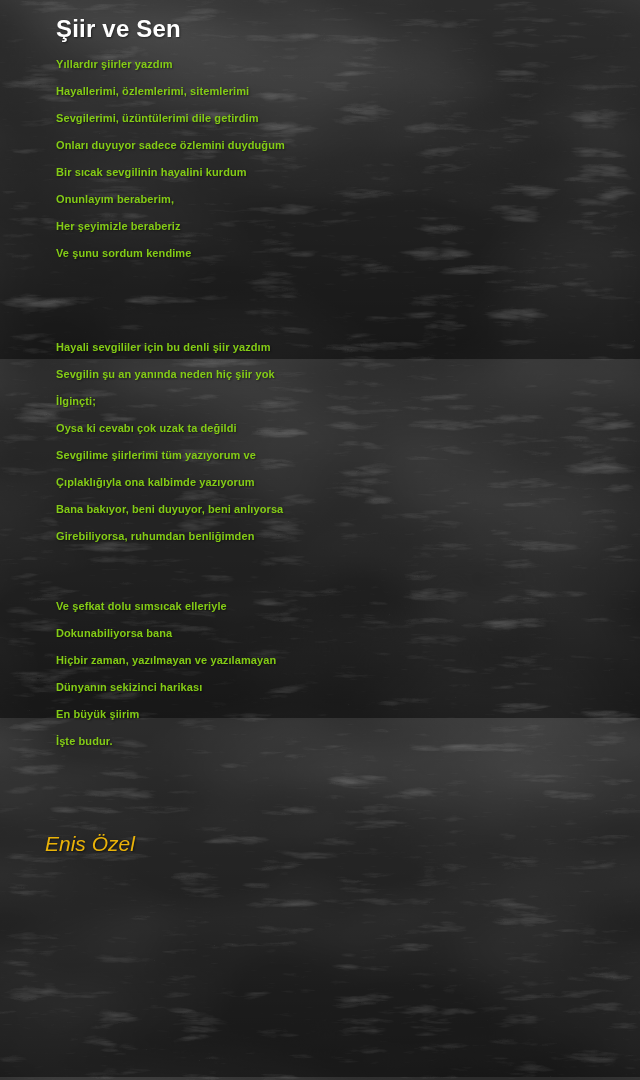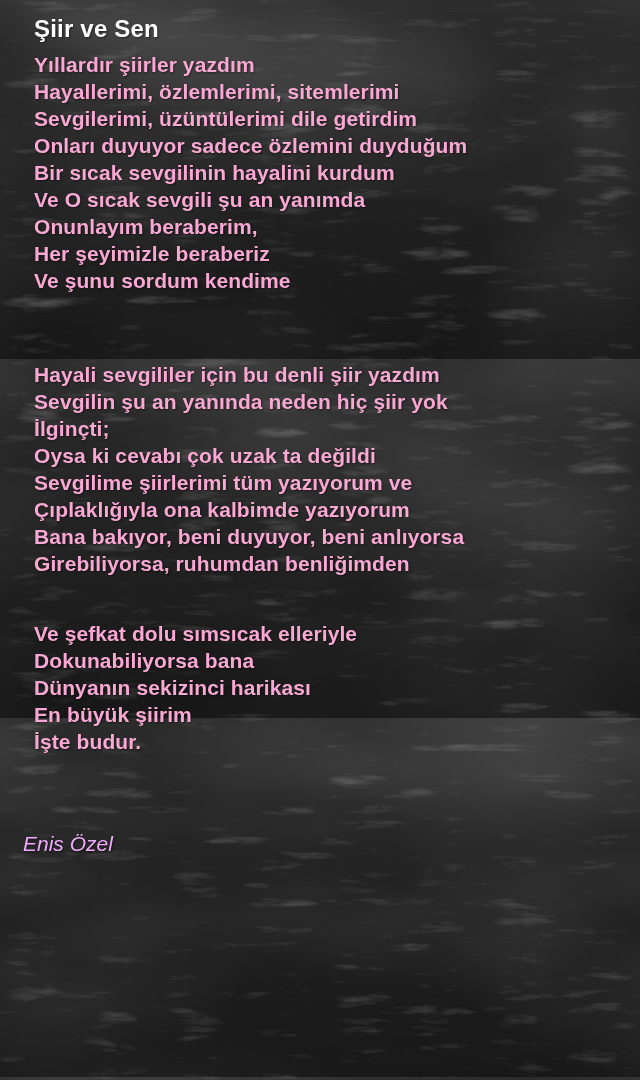--- a/index.html
+++ b/index.html
@@ -28,53 +28,53 @@
       #2b2b2b 359px
     );
   }
   .texture-svg {
     position: absolute;
     inset: 0;
     display: block;
   }
   .content {
     position: relative;
-    padding: 14px 30px 0 34px;
+    padding: 14px 30px 0 56px;
     z-index: 1;
   }
   .poem-title {
     margin: 0;
     font-size: 24px;
     line-height: 30px;
     font-weight: bold;
     letter-spacing: 0.2px;
     color: #ffffff;
     text-shadow: 1px 1px 2px rgba(0,0,0,0.45);
   }
   .stanza { margin: 0; }
   .stanza p {
     margin: 0;
-    font-size: 21px;
+    font-size: 11px;
     line-height: 27px;
     font-weight: bold;
     letter-spacing: 0.1px;
-    color: #f9a8d4;
+    color: #84cc16;
     text-shadow: 1px 1px 2px rgba(0,0,0,0.45);
     white-space: nowrap;
   }
   .stanza-1 { margin-top: 7px; }
   .stanza-2 { margin-top: 67px; }
   .stanza-3 { margin-top: 43px; }
   .author-signature {
     margin: 76px 0 0 -11px;
     font-size: 21px;
     line-height: 26px;
     font-style: italic;
     font-weight: normal;
-    color: #f0abfc;
+    color: #eab308;
     text-shadow: 1px 1px 2px rgba(0,0,0,0.5);
   }
 </style>
 </head>
 <body>
 
 <div class="page">
 
   <div class="bg-gradient"></div>
 
@@ -101,40 +101,40 @@
   <div class="content">
 
     <h1 class="poem-title">Şiir ve Sen</h1>
 
     <section class="stanza stanza-1">
       <p>Yıllardır şiirler yazdım</p>
       <p>Hayallerimi, özlemlerimi, sitemlerimi</p>
       <p>Sevgilerimi, üzüntülerimi dile getirdim</p>
       <p>Onları duyuyor sadece özlemini duyduğum</p>
       <p>Bir sıcak sevgilinin hayalini kurdum</p>
-      <p>Ve O sıcak sevgili şu an yanımda</p>
       <p>Onunlayım beraberim,</p>
       <p>Her şeyimizle beraberiz</p>
       <p>Ve şunu sordum kendime</p>
     </section>
 
     <section class="stanza stanza-2">
       <p>Hayali sevgililer için bu denli şiir yazdım</p>
       <p>Sevgilin şu an yanında neden hiç şiir yok</p>
       <p>İlginçti;</p>
       <p>Oysa ki cevabı çok uzak ta değildi</p>
       <p>Sevgilime şiirlerimi tüm yazıyorum ve</p>
       <p>Çıplaklığıyla ona kalbimde yazıyorum</p>
       <p>Bana bakıyor, beni duyuyor, beni anlıyorsa</p>
       <p>Girebiliyorsa, ruhumdan benliğimden</p>
     </section>
 
     <section class="stanza stanza-3">
       <p>Ve şefkat dolu sımsıcak elleriyle</p>
       <p>Dokunabiliyorsa bana</p>
+      <p>Hiçbir zaman, yazılmayan ve yazılamayan</p>
       <p>Dünyanın sekizinci harikası</p>
       <p>En büyük şiirim</p>
       <p>İşte budur.</p>
     </section>
 
     <div class="author-signature">Enis Özel</div>
 
   </div>
 </div>
 

